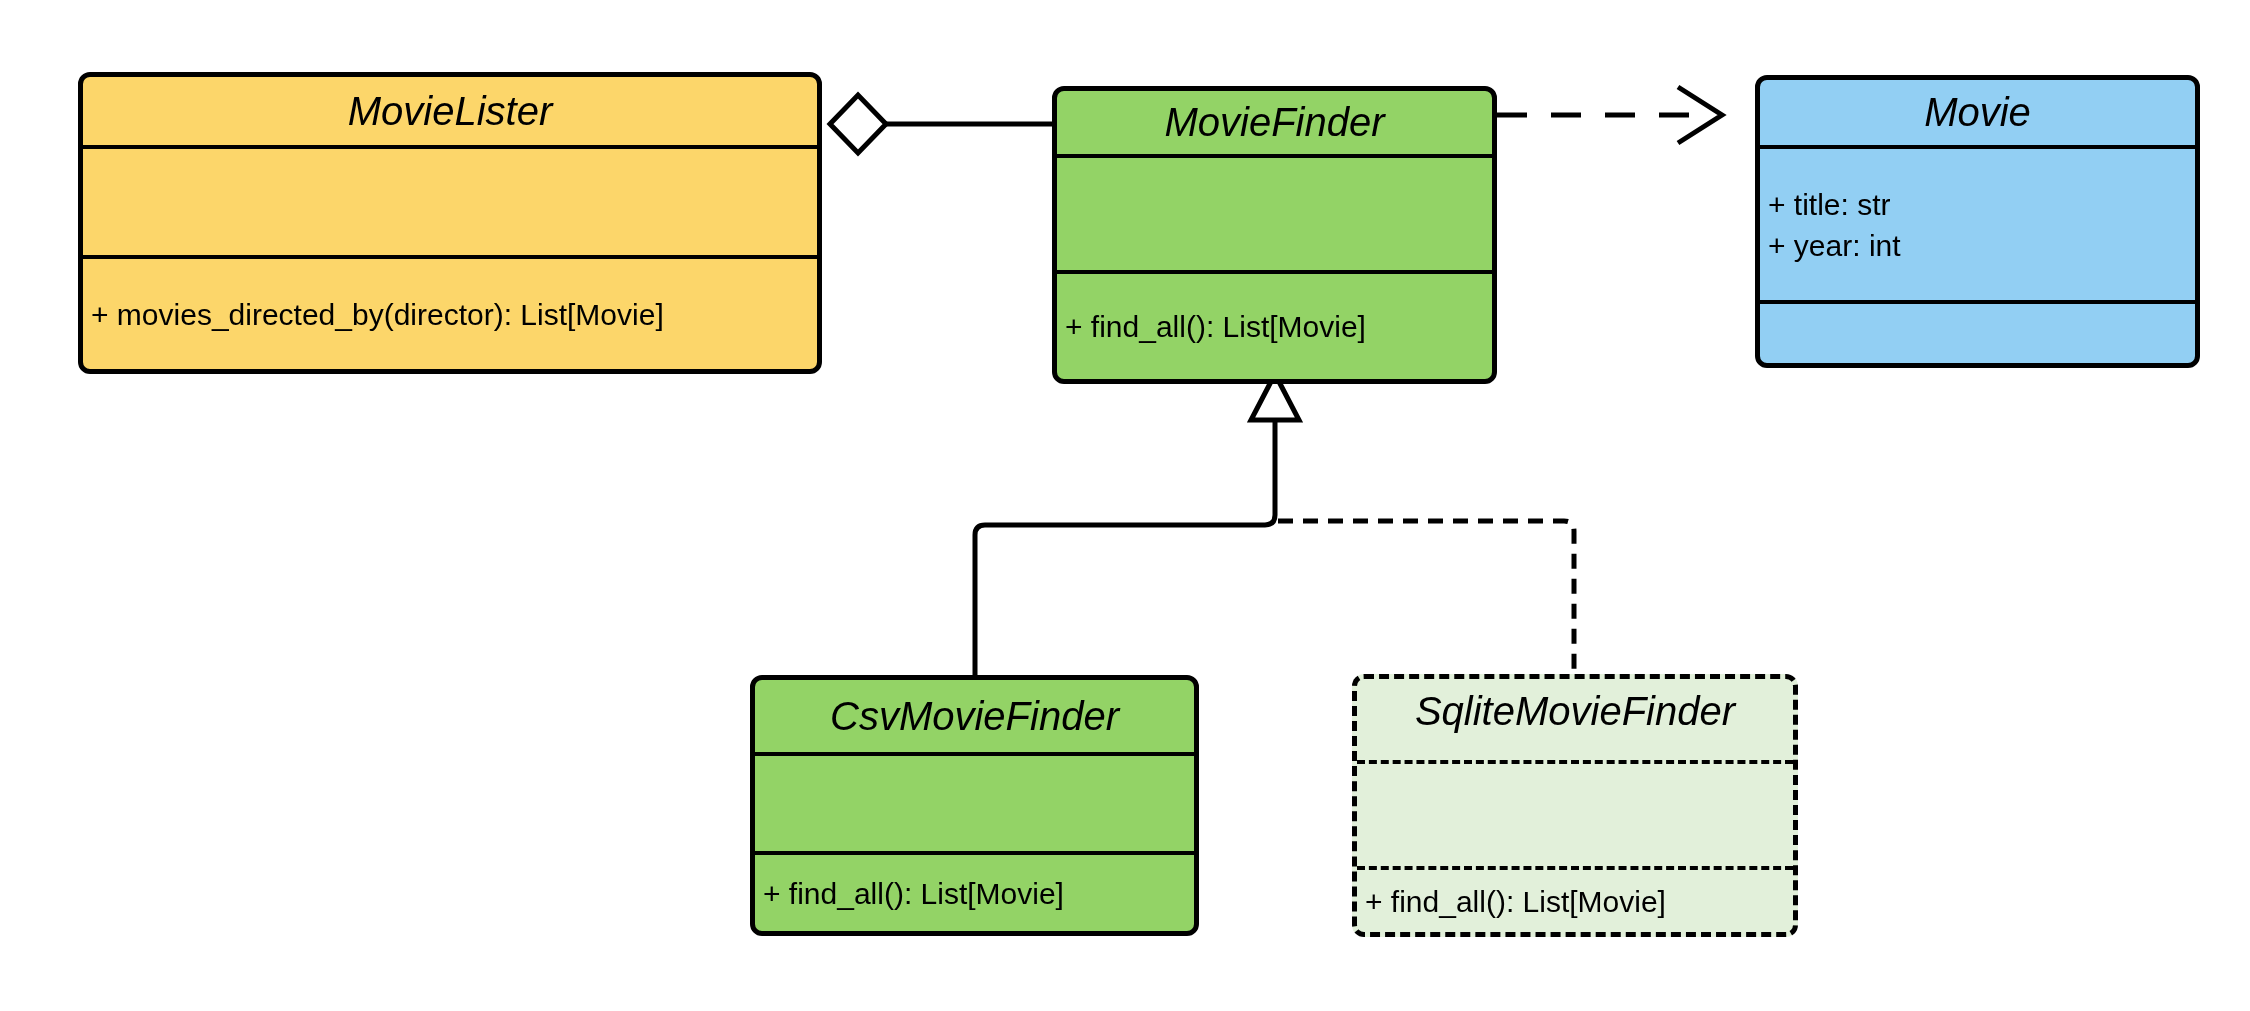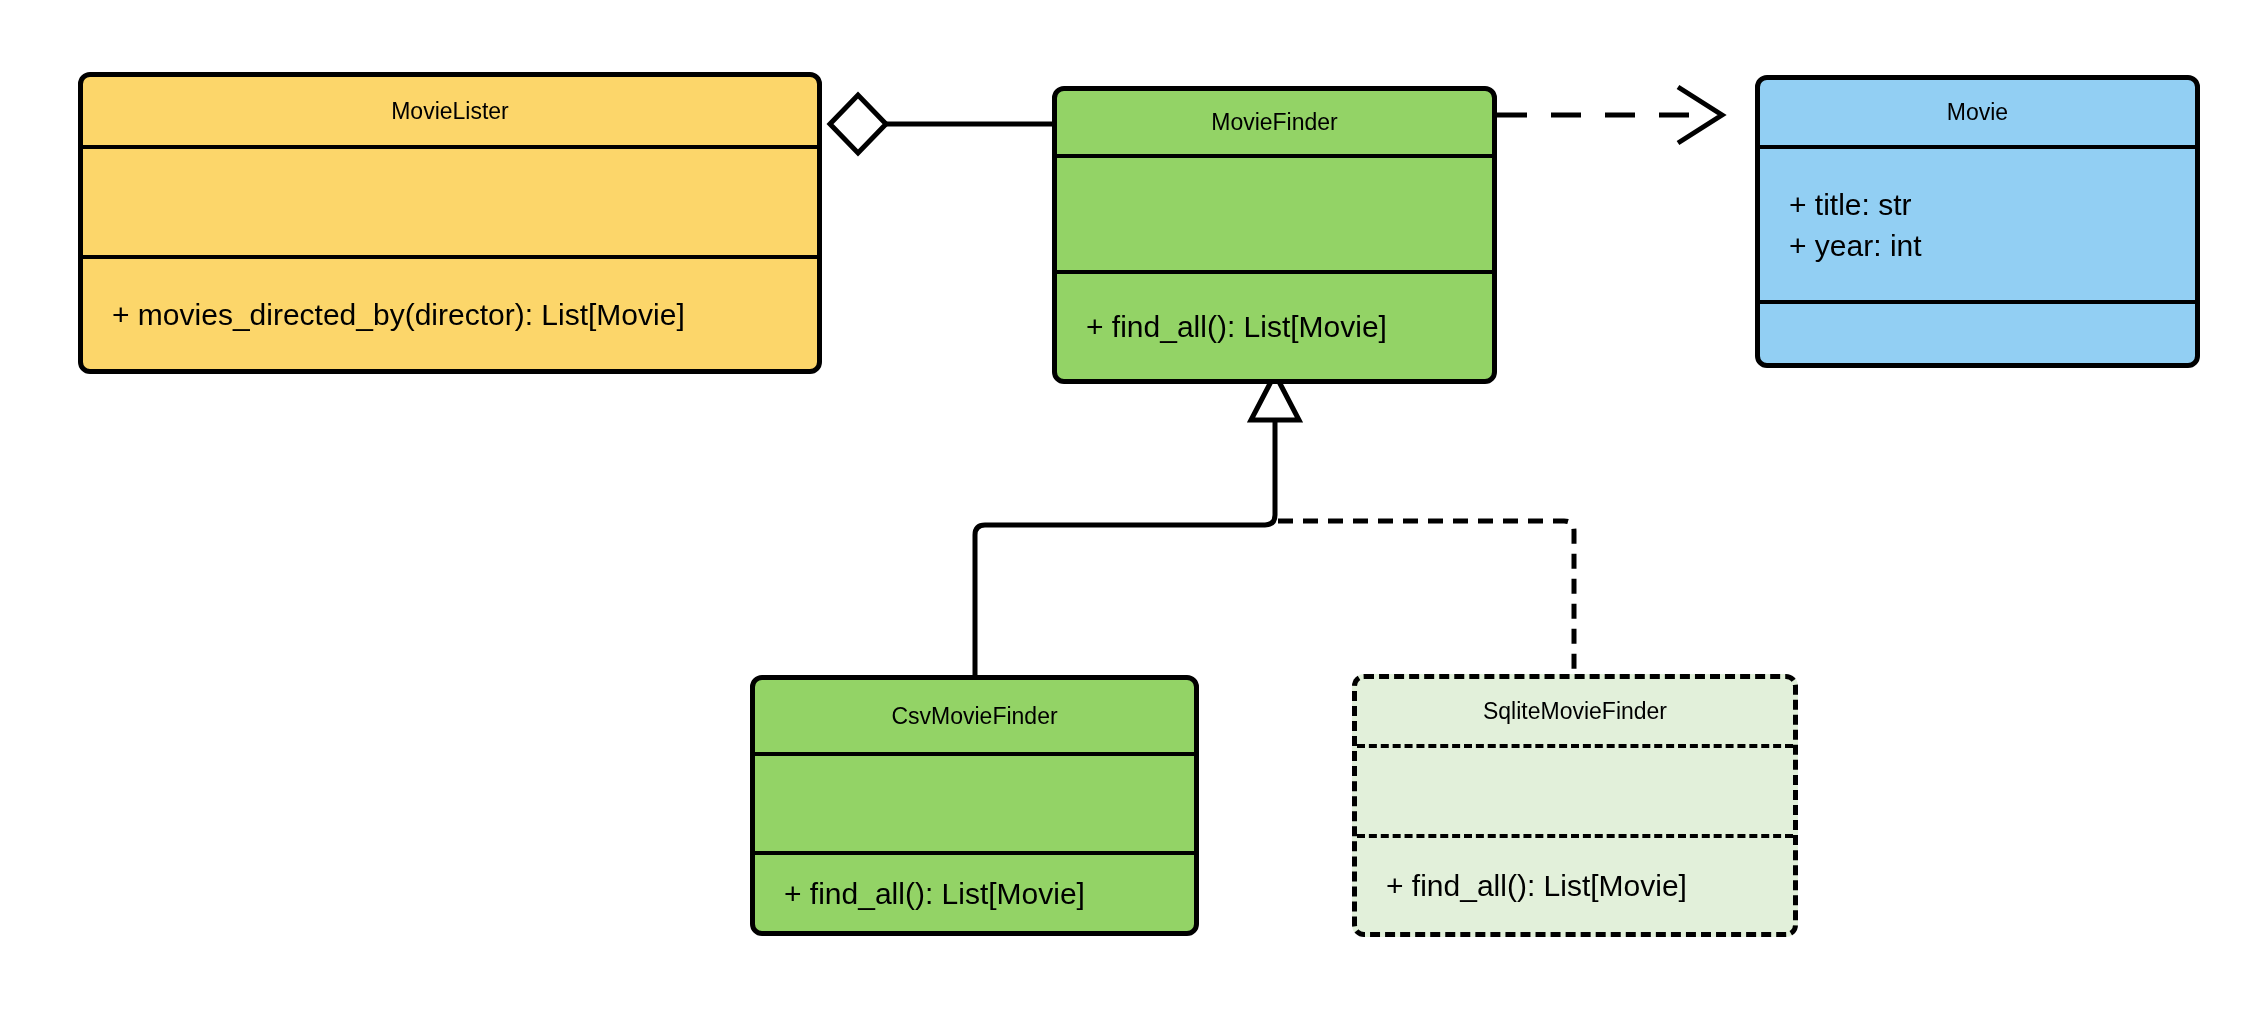--- a/index.html
+++ b/index.html
@@ -20,36 +20,38 @@
   .uml-class{
     position:absolute;
     box-sizing:border-box;
     border:5px solid #000000;
     border-radius:12px;
     display:flex;
     flex-direction:column;
   }
   .uml-class.dashed{
     border-style:dashed;
+    gap:16px;
   }
   .compartment{
     box-sizing:border-box;
   }
   .hdr{
     display:flex;
     align-items:center;
     justify-content:center;
-    font-size:23px;
+    font-size:40px;
+    font-style:italic;
   }
   .attrs, .mths{
     border-top:4px solid #000000;
     display:flex;
     flex-direction:column;
     justify-content:center;
-    padding-left:29px;
+    padding-left:8px;
     font-size:30px;
     line-height:41px;
   }
   .uml-class.dashed .attrs,
   .uml-class.dashed .mths{
     border-top-style:dashed;
   }
   .mths{flex:1;}
   .member{white-space:nowrap;}
 </style>

